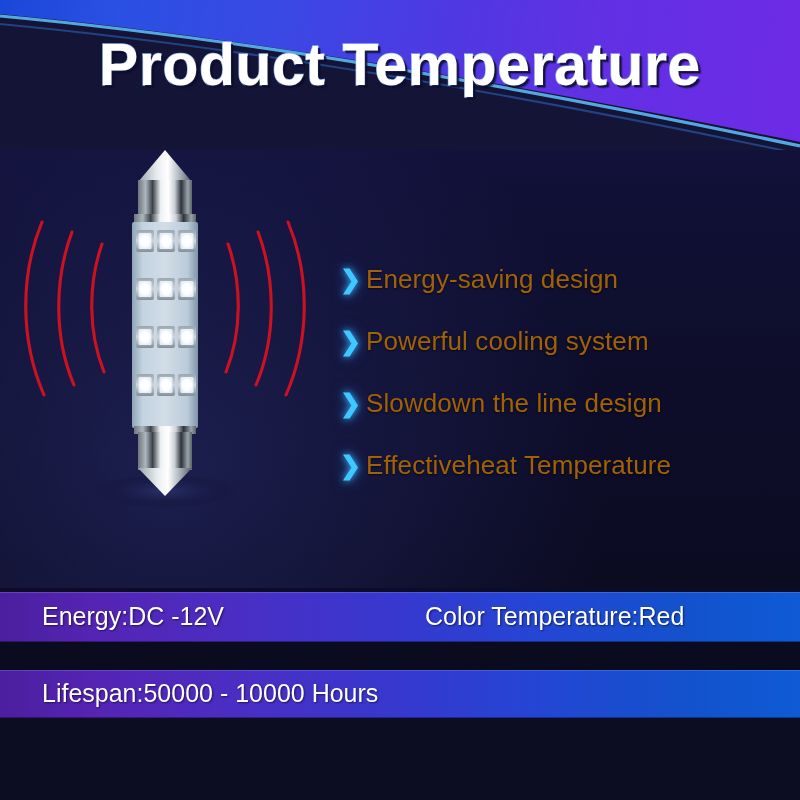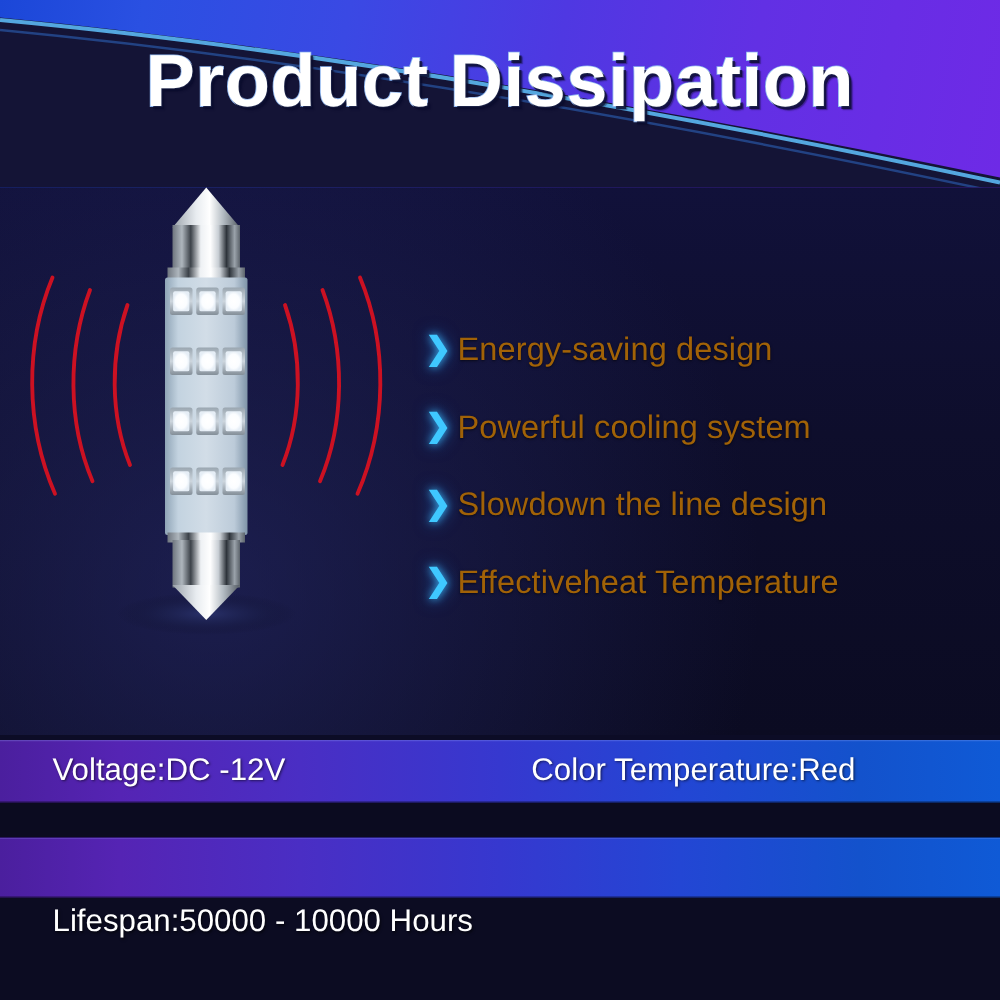--- a/index.html
+++ b/index.html
@@ -121,21 +121,21 @@
   .spec-bar-2 { top: 670px; height: 48px; }
   .spec-text {
     position: absolute;
     color: #ffffff;
     font-size: 25px;
     white-space: nowrap;
     text-shadow: 1px 1px 2px rgba(0,0,0,0.55);
   }
   .spec-1-a { left: 42px;  top: 10px; }
   .spec-1-b { left: 425px; top: 10px; }
-  .spec-2-a { left: 42px;  top: 9px; margin-top: 44px; }
+  .spec-2-a { left: 42px;  top: 9px; }
 
   .footer-bg {
     position: absolute;
     left: 0; top: 718px;
     width: 800px; height: 82px;
     background: #0c0c22;
   }
   .gap-bg {
     position: absolute;
     left: 0; top: 642px;
@@ -156,21 +156,21 @@
     <div class="header-grad"></div>
 
     <svg class="header-svg" width="800" height="150" viewBox="0 0 800 150">
 
       <path d="M0,14 C210,34 470,74 800,142 L800,150 L0,150 Z" fill="#141436"></path>
 
       <path d="M0,16 C215,36 475,77 800,146" stroke="#5ab4ee" stroke-width="3.2" fill="none" opacity="0.92"></path>
       <path d="M0,24 C220,45 480,86 800,154" stroke="#2f6fd0" stroke-width="2" fill="none" opacity="0.5"></path>
     </svg>
 
-    <div class="title">Product Dissipation</div>
+    <div class="title">Product Temperature</div>
   </div>
 
   <div class="bulb-area">
     <svg width="320" height="400" viewBox="0 0 320 400">
       <defs>
         <linearGradient id="chrome" x1="0" y1="0" x2="1" y2="0">
           <stop offset="0%" stop-color="#6e757e"></stop>
           <stop offset="14%" stop-color="#aeb6bd"></stop>
           <stop offset="27%" stop-color="#3c4249"></stop>
           <stop offset="42%" stop-color="#eef1f4"></stop>
@@ -285,21 +285,21 @@
       <span class="chev">❯</span>
       <span class="feature-label">Slowdown the line design</span>
     </div>
     <div class="feature-row">
       <span class="chev">❯</span>
       <span class="feature-label">Effectiveheat Temperature</span>
     </div>
   </div>
 
   <div class="spec-bar spec-bar-1">
-    <span class="spec-text spec-1-a">Voltage:DC -12V</span>
+    <span class="spec-text spec-1-a">Energy:DC -12V</span>
     <span class="spec-text spec-1-b">Color Temperature:Red</span>
   </div>
 
   <div class="spec-bar spec-bar-2">
     <span class="spec-text spec-2-a">Lifespan:50000 - 10000 Hours</span>
   </div>
 
 </div>
 
 </body></html>

